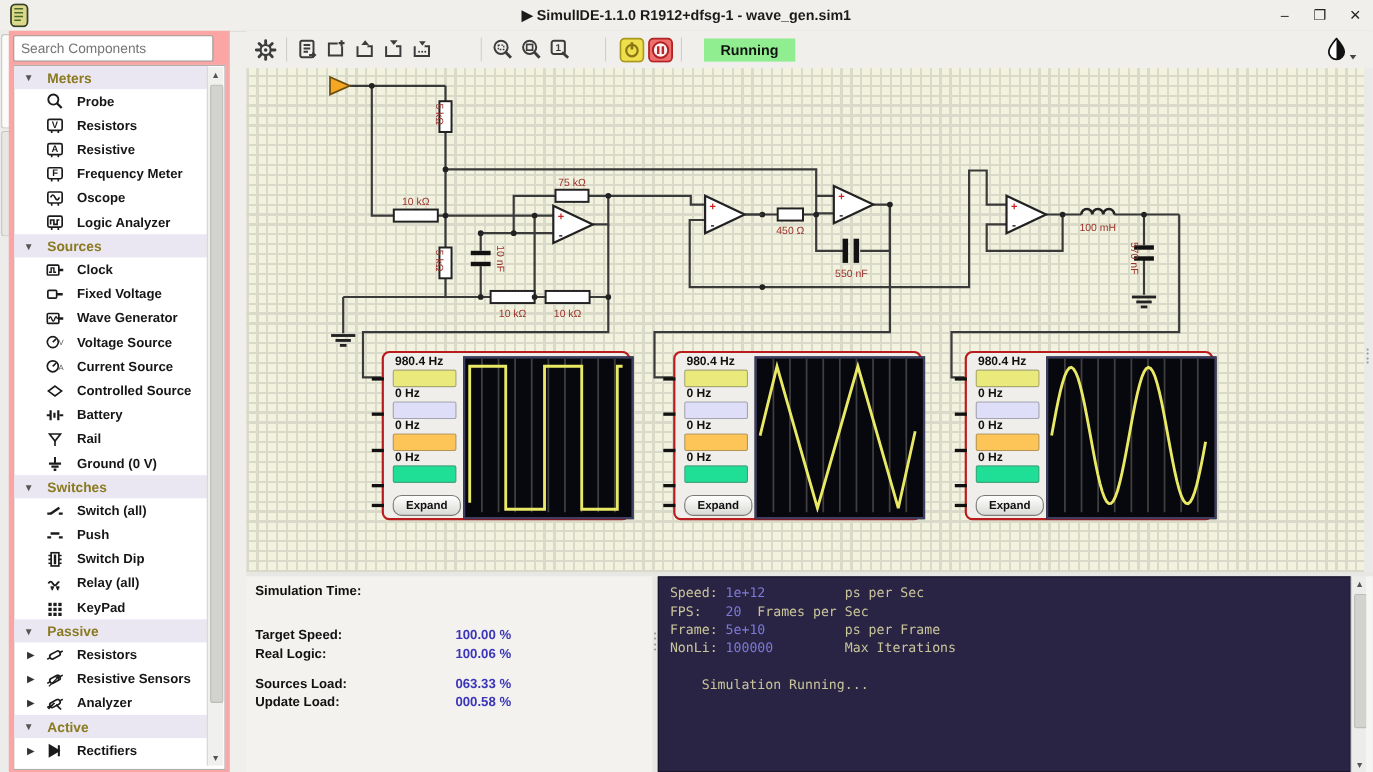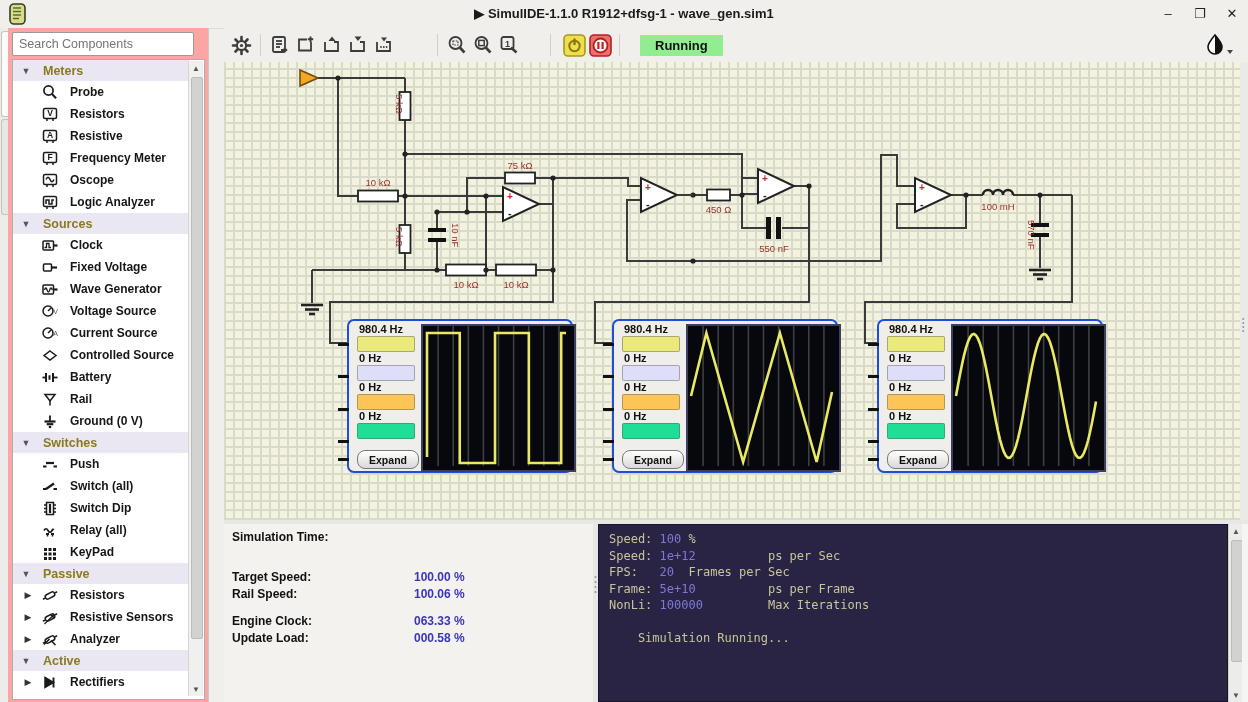--- a/index.html
+++ b/index.html
@@ -38,21 +38,21 @@
   .tsep{width:1px;height:22px;background:#cfcfcb;margin:0 6px;}
   #running-badge{background:#90ee90;color:#111;font-weight:700;font-size:13px;padding:3px 15px;margin-left:14px;}
   #theme-btn{margin-left:auto;margin-right:14px;display:flex;align-items:flex-end;}
   
   #canvas{left:224px;top:62px;width:1016px;height:458px;background-color:#f2f2de;
     background-image:repeating-linear-gradient(0deg,#dadacb 0 2px,transparent 2px 9px),
                      repeating-linear-gradient(90deg,#dadacb 0 2px,transparent 2px 9px);}
   #gutter{left:1240px;top:62px;width:8px;height:458px;background:#eaeae8;}
   #gutter .dots{left:2px;top:255px;width:4px;color:#999;font-size:7px;line-height:4px;}
   
-  .scope{position:absolute;width:226px;height:154px;background:#efeeea;border:2px solid #1d4ed8;border-radius:7px;box-sizing:border-box;}
+  .scope{position:absolute;width:226px;height:154px;background:#efeeea;border:2px solid #b91c1c;border-radius:7px;box-sizing:border-box;}
   .scope .pin{position:absolute;left:-11px;width:11px;height:3px;background:#111;}
   .freq-label{position:absolute;left:10px;font-size:11px;font-weight:700;color:#111;}
   .freq-bar{position:absolute;left:8px;width:58px;height:16px;border-radius:2px;border:1px solid rgba(90,90,90,.45);box-sizing:border-box;}
   .expand-btn{position:absolute;left:8px;top:129px;width:60px;height:17px;border:1px solid #7a7a76;border-radius:8px;
     background:linear-gradient(#ffffff,#d9d9d5);font-size:10.5px;font-weight:700;color:#111;
     display:flex;align-items:center;justify-content:center;}
   .scope-display{position:absolute;left:72px;top:3px;width:151px;height:144px;background:#07070e;border:2px solid #3e3e60;}
   
   #h-splitter{left:224px;top:520px;width:1024px;height:4px;background:#e7e7e3;}
   #stats{left:224px;top:524px;width:369px;height:178px;background:#f3f2ef;font-size:12px;}
@@ -283,37 +283,37 @@
           <span class="plabel">Ground (0 V)</span>
         </div>
         <div class="cat-header">
           <span class="tri">▼</span>
           <span class="cat-label">Switches</span>
         </div>
         <div class="pal-item">
           <span class="noexp"></span>
           <span class="picon">
             <svg width="18" height="17" viewBox="0 0 17 17" fill="none" stroke="#1b1b1b" stroke-width="1.5">
+              <line x1="1.5" y1="11" x2="5" y2="11" stroke-width="2"></line>
+              <line x1="12" y1="11" x2="15.5" y2="11" stroke-width="2"></line>
+              <line x1="4.5" y1="11" x2="12.5" y2="5.5" stroke-width="2.2"></line>
+            </svg>
+          </span>
+          <span class="plabel">Switch (all)</span>
+        </div>
+        <div class="pal-item">
+          <span class="noexp"></span>
+          <span class="picon">
+            <svg width="18" height="17" viewBox="0 0 17 17" fill="none" stroke="#1b1b1b" stroke-width="1.5">
               <line x1="1.5" y1="10.5" x2="5" y2="10.5" stroke-width="2"></line>
               <line x1="12" y1="10.5" x2="15.5" y2="10.5" stroke-width="2"></line>
               <line x1="4.5" y1="7" x2="12.5" y2="7" stroke-width="2.2"></line>
             </svg>
           </span>
           <span class="plabel">Push</span>
-        </div>
-        <div class="pal-item">
-          <span class="noexp"></span>
-          <span class="picon">
-            <svg width="18" height="17" viewBox="0 0 17 17" fill="none" stroke="#1b1b1b" stroke-width="1.5">
-              <line x1="1.5" y1="11" x2="5" y2="11" stroke-width="2"></line>
-              <line x1="12" y1="11" x2="15.5" y2="11" stroke-width="2"></line>
-              <line x1="4.5" y1="11" x2="12.5" y2="5.5" stroke-width="2.2"></line>
-            </svg>
-          </span>
-          <span class="plabel">Switch (all)</span>
         </div>
         <div class="pal-item">
           <span class="noexp"></span>
           <span class="picon">
             <svg width="18" height="17" viewBox="0 0 17 17" fill="none" stroke="#1b1b1b" stroke-width="1.5">
               <rect x="5" y="2.5" width="7" height="12"></rect>
               <line x1="2.5" y1="5" x2="5" y2="5"></line>
               <line x1="2.5" y1="8.5" x2="5" y2="8.5"></line>
               <line x1="2.5" y1="12" x2="5" y2="12"></line>
               <line x1="12" y1="5" x2="14.5" y2="5"></line>
@@ -634,31 +634,30 @@
 <div id="gutter" class="abs">
   <div class="dots abs">•<br>•<br>•<br>•</div>
 </div>
 
 <div id="h-splitter" class="abs"></div>
 
 <div id="stats" class="abs">
   <div class="abs lbl" style="left:8px;top:6px;">Simulation Time:</div>
   <div id="stats-rows" class="abs" style="left:8px;top:46px;width:350px;">
       <div style="position: relative; height: 17px;"><span class="lbl">Target Speed:</span><span class="val" style="position:absolute;left:182px;">100.00 %</span></div>
-      <div style="position: relative; height: 17px;"><span class="lbl">Rail Speed:</span><span class="val" style="position:absolute;left:182px;">100.06 %</span></div>
-      <div style="position: relative; height: 17px; margin-top: 10px;"><span class="lbl">Engine Clock:</span><span class="val" style="position:absolute;left:182px;">063.33 %</span></div>
+      <div style="position: relative; height: 17px;"><span class="lbl">Real Logic:</span><span class="val" style="position:absolute;left:182px;">100.06 %</span></div>
+      <div style="position: relative; height: 17px; margin-top: 10px;"><span class="lbl">Sources Load:</span><span class="val" style="position:absolute;left:182px;">063.33 %</span></div>
       <div style="position: relative; height: 17px;"><span class="lbl">Update Load:</span><span class="val" style="position:absolute;left:182px;">000.58 %</span></div>
     </div>
 </div>
 <div id="v-splitter" class="abs">
   <div class="dots abs">•<br>•<br>•<br>•</div>
 </div>
 
 <div id="console" class="abs">
-    <div class="line"><span class="clbl">Speed: </span><span class="cval">100</span><span class="clbl"> %</span></div>
     <div class="line"><span class="clbl">Speed: </span><span class="cval">1e+12</span><span class="clbl">          ps per Sec</span></div>
     <div class="line"><span class="clbl">FPS:   </span><span class="cval">20</span><span class="clbl">  Frames per Sec</span></div>
     <div class="line"><span class="clbl">Frame: </span><span class="cval">5e+10</span><span class="clbl">          ps per Frame</span></div>
     <div class="line"><span class="clbl">NonLi: </span><span class="cval">100000</span><span class="clbl">         Max Iterations</span></div>
     <div class="line">&nbsp;</div>
     <div class="line"><span class="clbl">    Simulation Running...</span><span class="cval"></span><span class="clbl"></span></div>
   </div>
 <div id="console-scroll" class="abs">
   <div class="scroll-arrow abs" style="top:0;">▲</div>
   <div class="scroll-thumb abs"></div>

